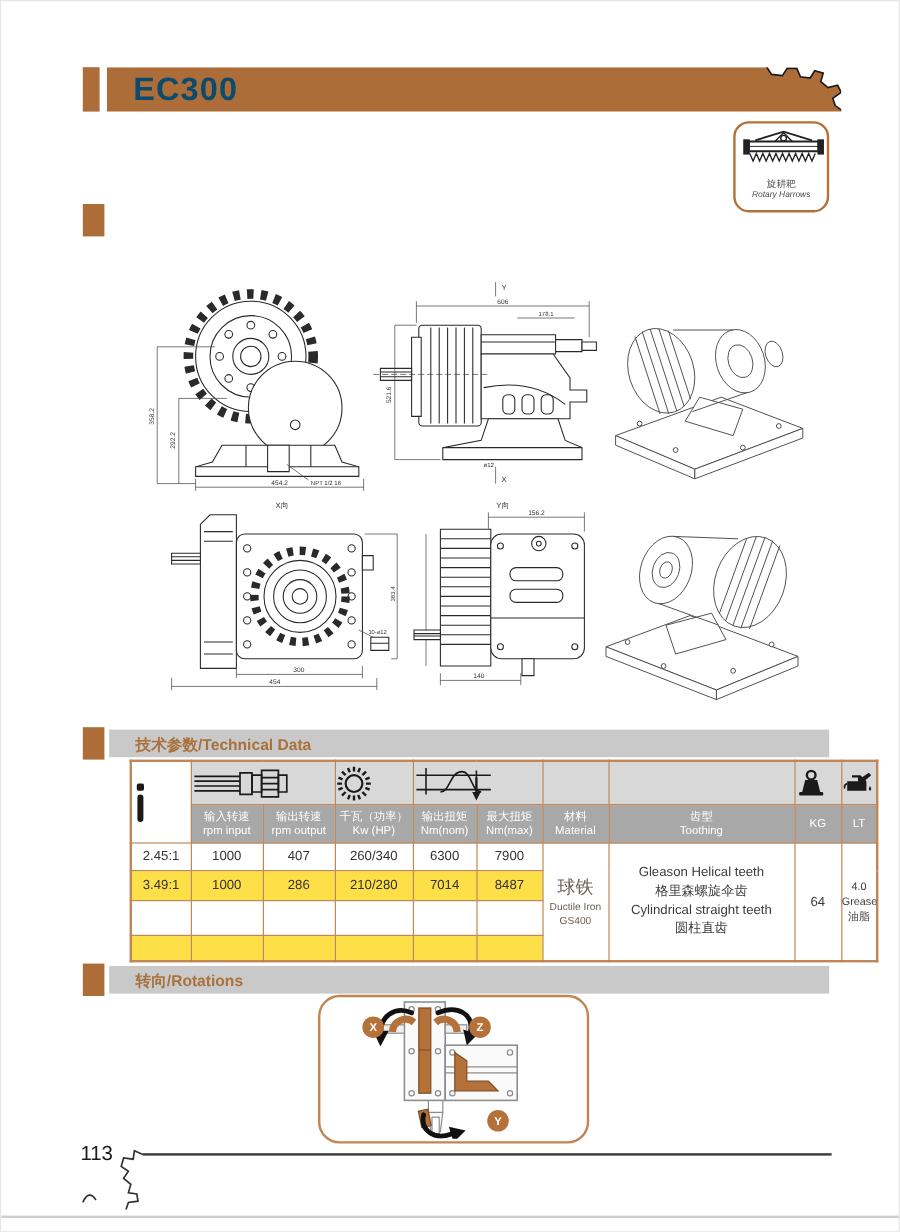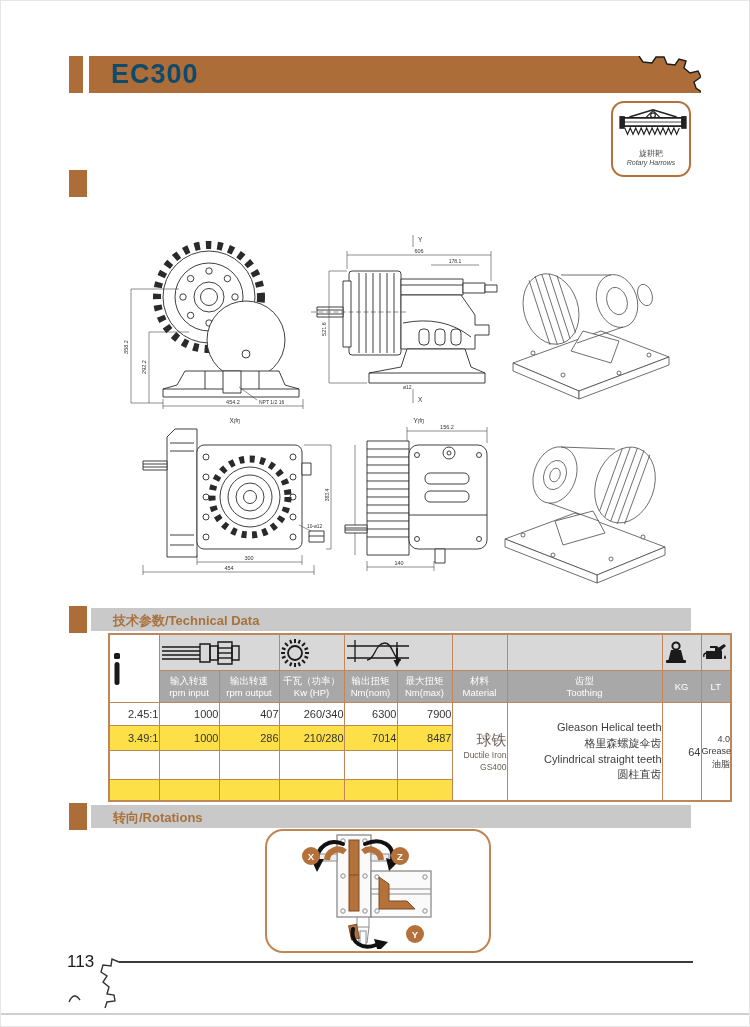--- a/index.html
+++ b/index.html
@@ -25,21 +25,21 @@
   .tech line,.tech path,.tech rect,.tech circle,.tech ellipse,.tech polygon,.tech polyline{
       vector-effect:non-scaling-stroke;}
   .tech text{font-family:"Liberation Sans","DejaVu Sans",sans-serif;fill:#333;}
   
   table.tdata{position:absolute;left:75px;top:632px;width:622px;border-collapse:collapse;
               table-layout:fixed;border:2px solid #bf8757;margin-left:32px;}
   table.tdata td{border:1px solid #bf8757;text-align:center;vertical-align:middle;padding:0;}
   tr.icons td{background:#d8d8d8;height:35px;}
   tr.icons td.ratio-cell{background:#ffffff;}
   tr.labels td{background:#a8a8a8;color:#ffffff;font-size:9.5px;line-height:1.2;height:31px;}
-  tr.data td{font-size:11px;color:#333;background:#ffffff;text-align:right;}
+  tr.data td{font-size:11px;color:#333;background:#ffffff;}
   tr.r1 td{height:22px;} tr.r2 td{height:24px;} tr.r3 td{height:28px;} tr.r4 td{height:20px;}
   tr.stripe td{background:#fde047;}
   td.spancell{background:#ffffff !important;}
   .mat{font-size:8.5px;color:#6b6055;line-height:1.35;}
   .mat .l1{font-size:15px;}
   .tooth{font-size:11px;color:#3c3c3c;line-height:1.45;}
   .ltcell{font-size:9px;color:#3c3c3c;line-height:1.35;}
   .kgval{font-size:11px;color:#3c3c3c;}
   
   .rotbox{position:absolute;left:264px;top:828px;width:226px;height:124px;border:2px solid #c08552;

